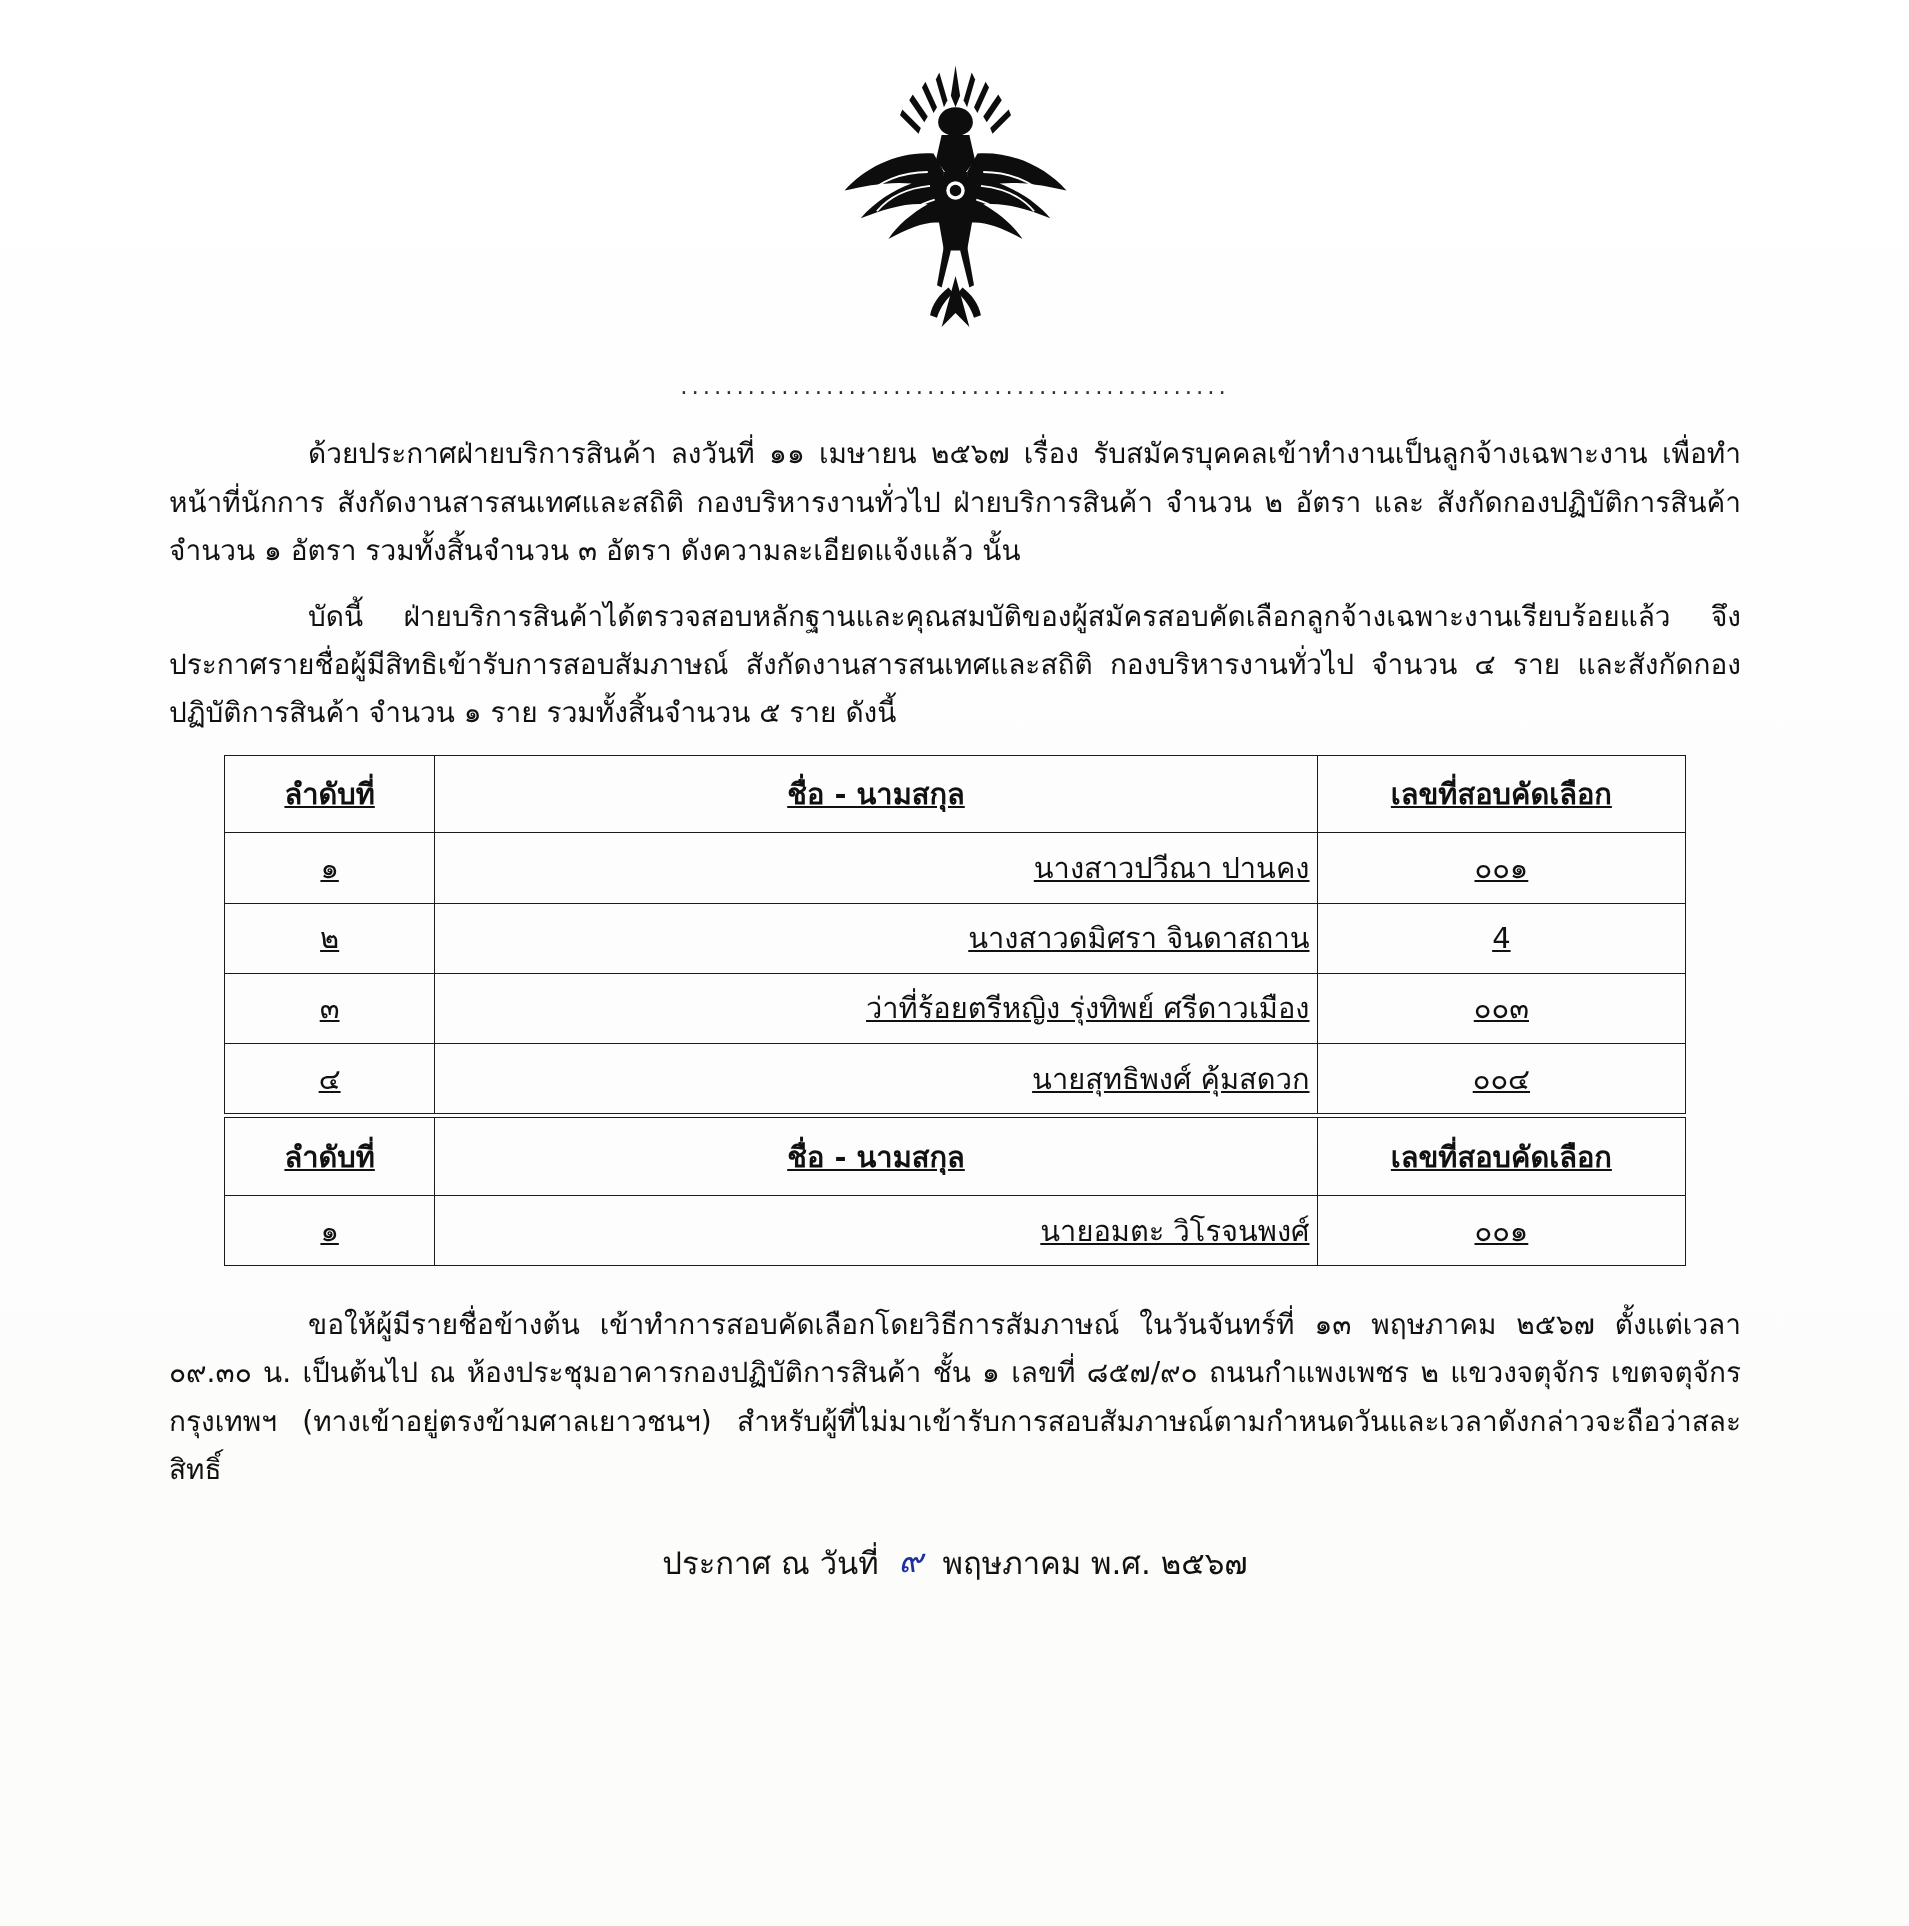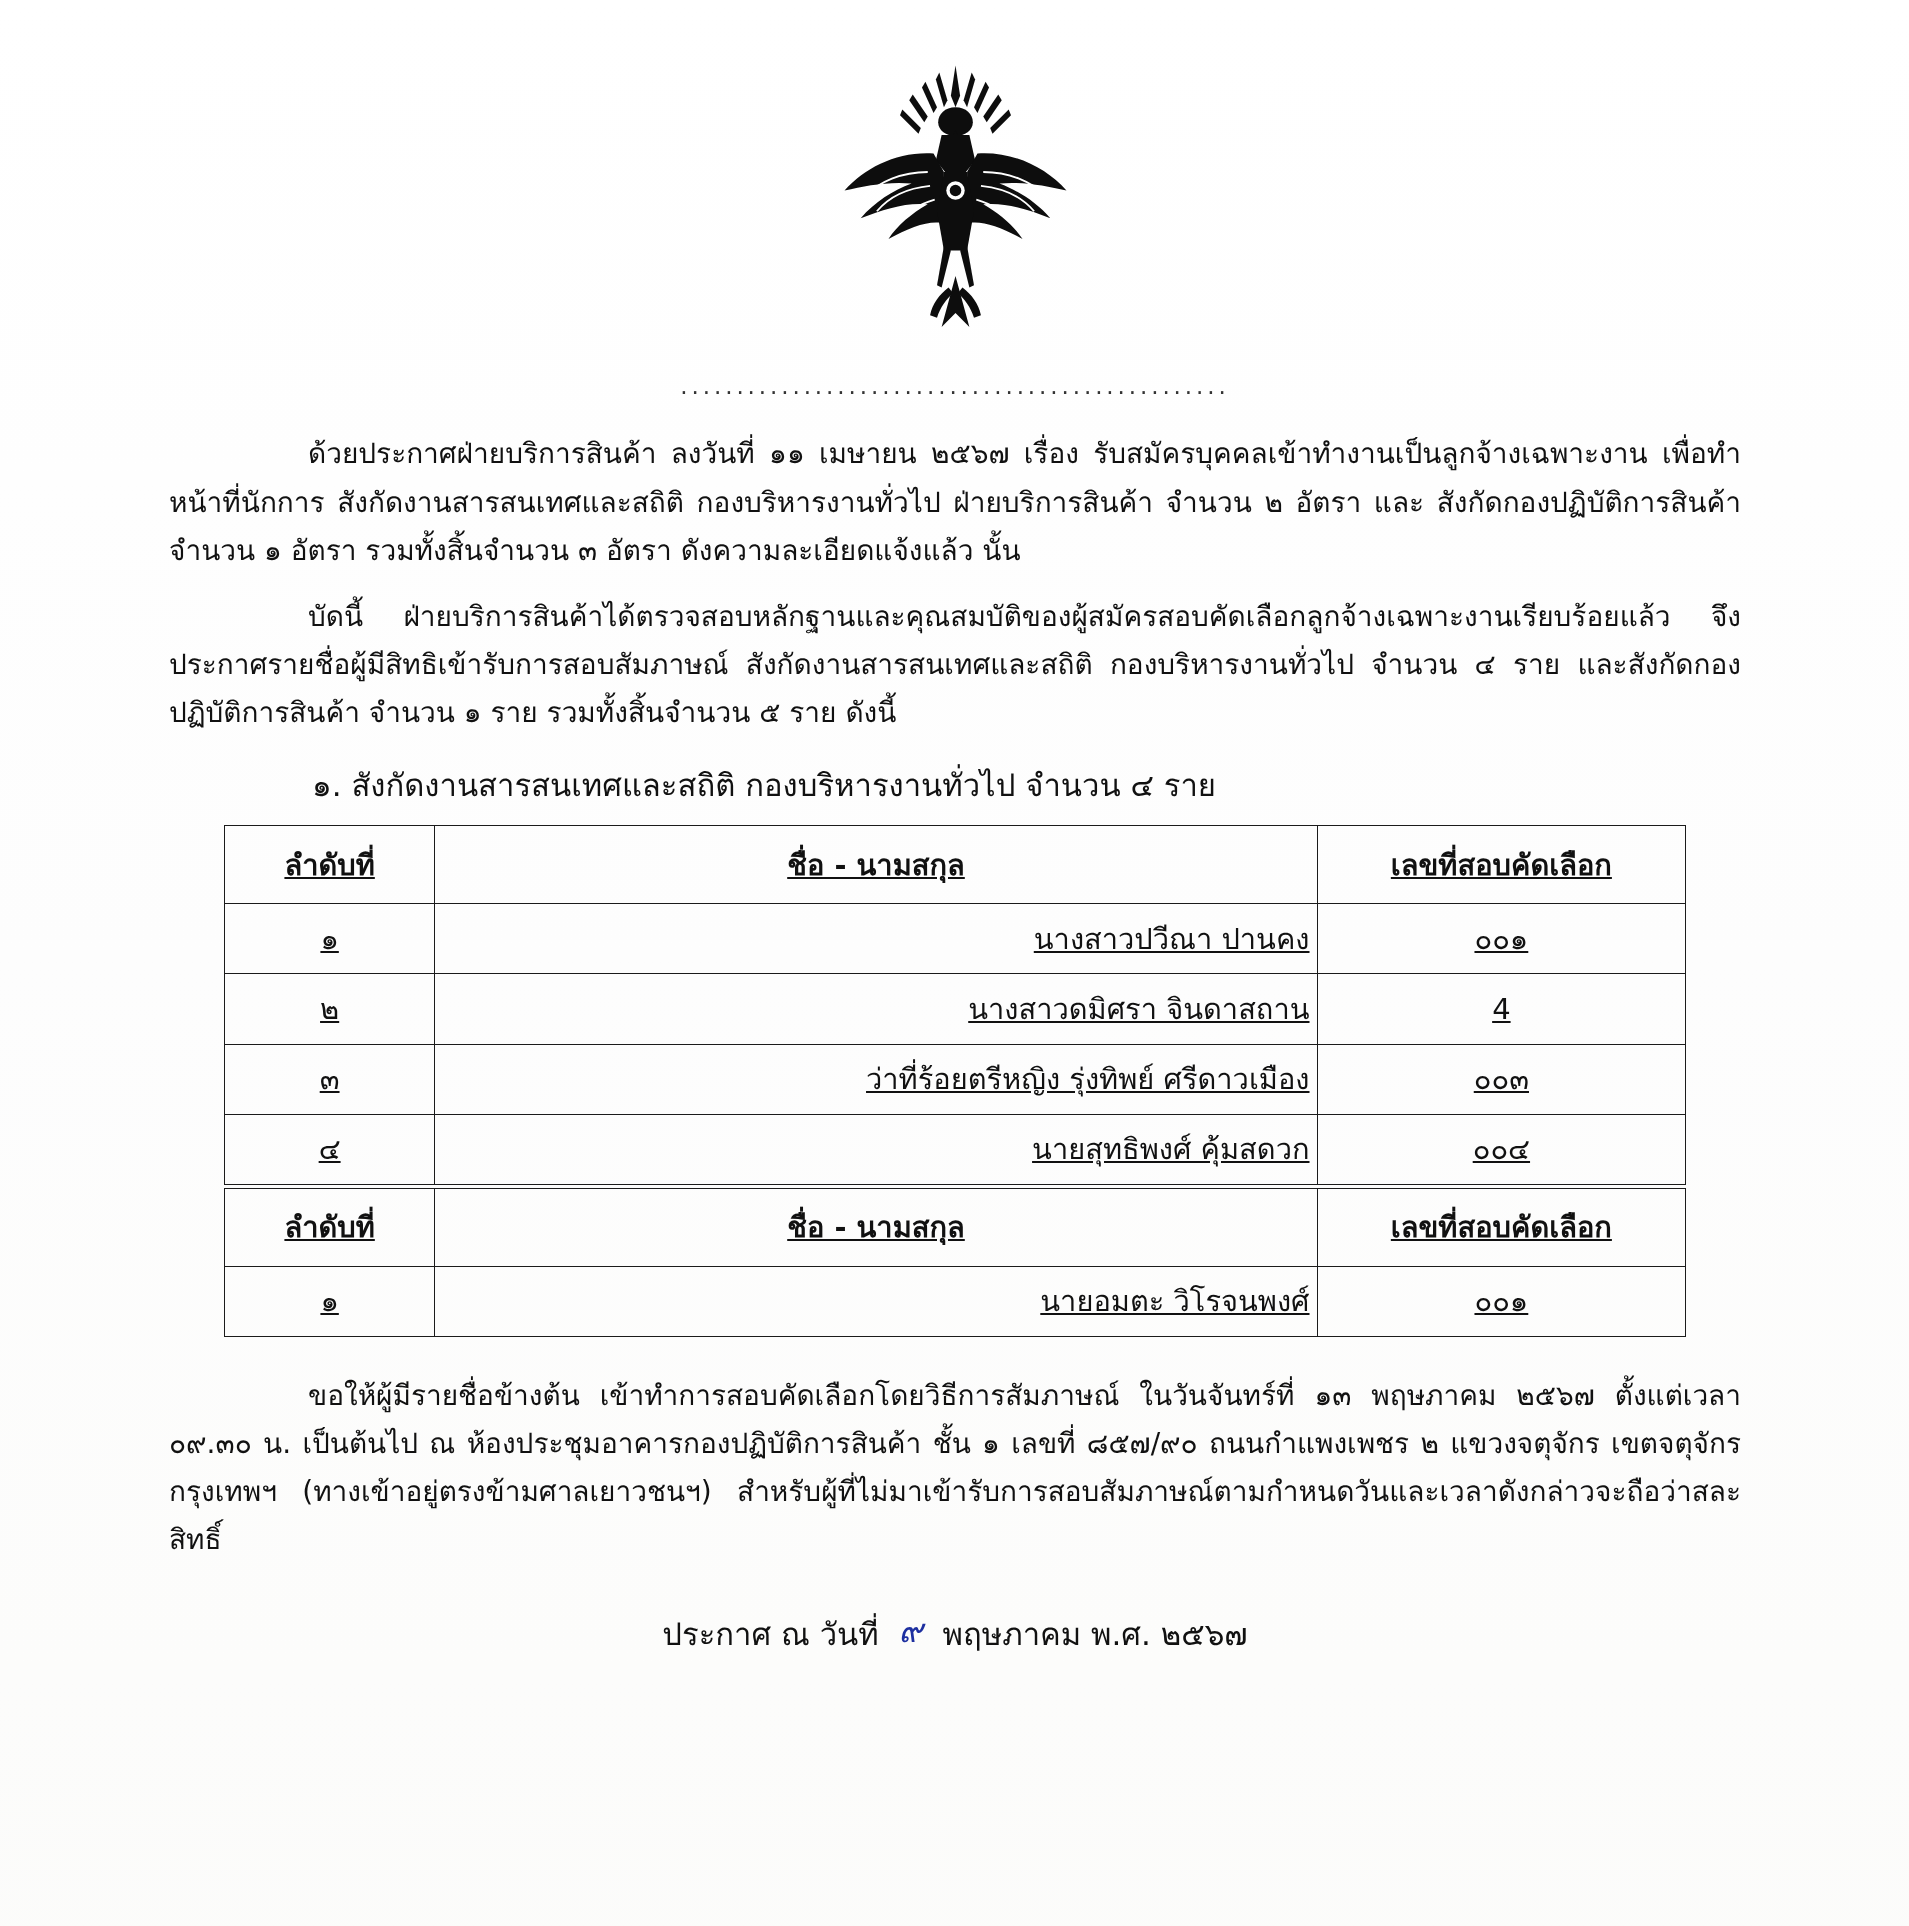--- a/index.html
+++ b/index.html
@@ -195,21 +195,20 @@
       </svg>
     </div>
 
 
     <div class="dotline">.................................................</div>
 
     <p class="para"><span class="indent"></span><span>ด้วยประกาศฝ่ายบริการสินค้า ลงวันที่ ๑๑ เมษายน ๒๕๖๗  เรื่อง รับสมัครบุคคลเข้าทำงานเป็นลูกจ้างเฉพาะงาน เพื่อทำหน้าที่นักการ สังกัดงานสารสนเทศและสถิติ กองบริหารงานทั่วไป ฝ่ายบริการสินค้า จำนวน ๒ อัตรา และ สังกัดกองปฏิบัติการสินค้า จำนวน ๑ อัตรา รวมทั้งสิ้นจำนวน ๓ อัตรา ดังความละเอียดแจ้งแล้ว  นั้น</span></p>
 
     <p class="para"><span class="indent"></span><span>บัดนี้  ฝ่ายบริการสินค้าได้ตรวจสอบหลักฐานและคุณสมบัติของผู้สมัครสอบคัดเลือกลูกจ้างเฉพาะงานเรียบร้อยแล้ว  จึงประกาศรายชื่อผู้มีสิทธิเข้ารับการสอบสัมภาษณ์ สังกัดงานสารสนเทศและสถิติ กองบริหารงานทั่วไป จำนวน ๔ ราย และสังกัดกองปฏิบัติการสินค้า จำนวน ๑ ราย รวมทั้งสิ้นจำนวน ๕ ราย  ดังนี้</span></p>
 
-    <div class="section-label">๑. สังกัดงานสารสนเทศและสถิติ กองบริหารงานทั่วไป จำนวน ๔ ราย</div>
 
     <table class="list">
       <thead>
         <tr>
           <th class="c-no">ลำดับที่</th>
           <th class="c-name" style="text-align:center;padding-left:7.7px !important;">ชื่อ - นามสกุล</th>
           <th class="c-code">เลขที่สอบคัดเลือก</th>
         </tr>
       </thead>
       <tbody>

